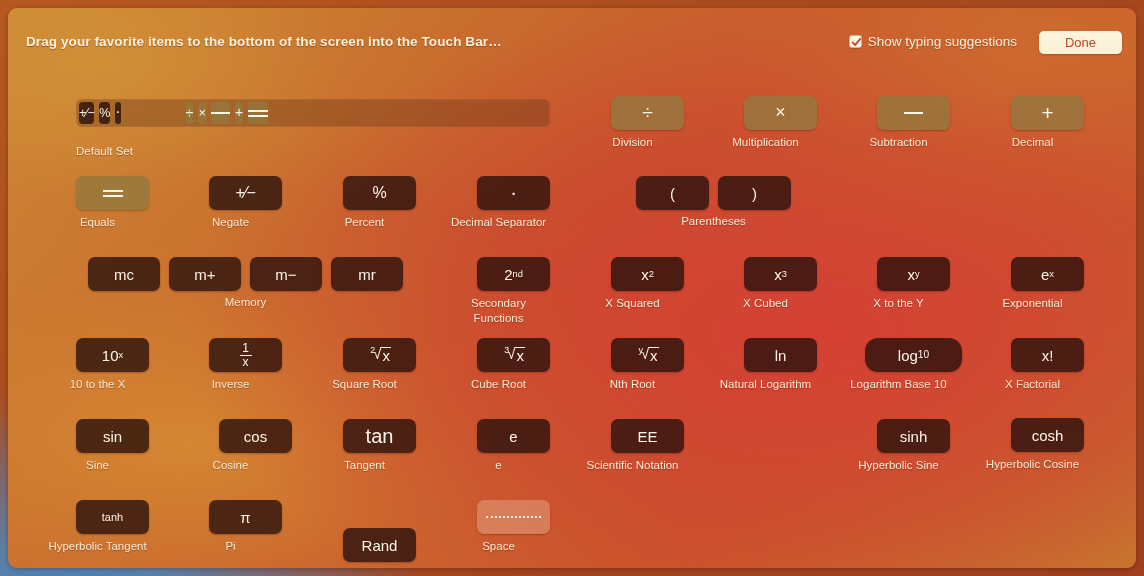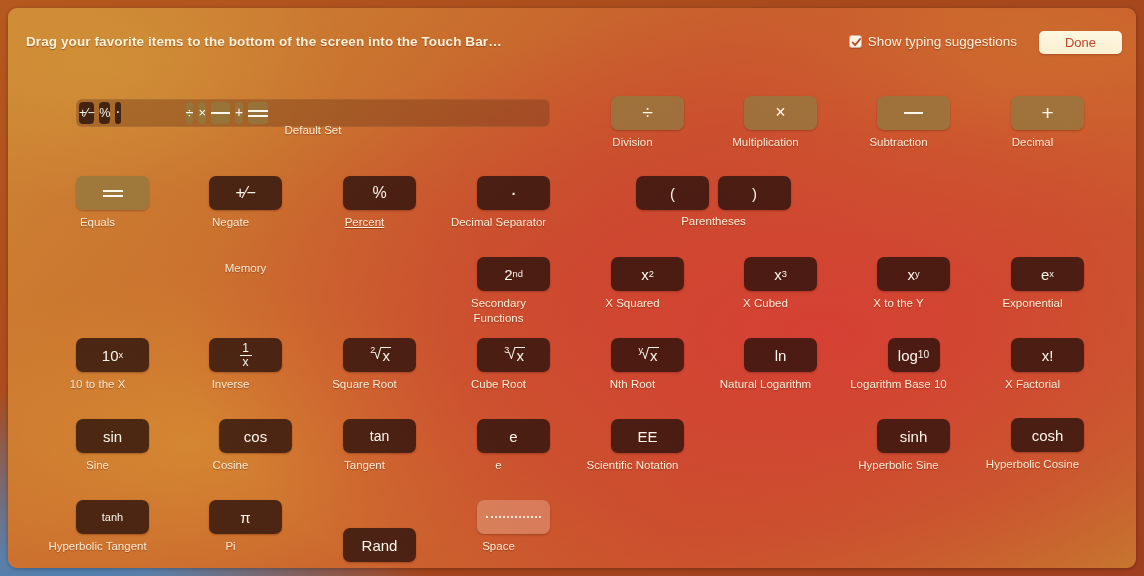--- a/index.html
+++ b/index.html
@@ -162,23 +162,22 @@
   }
   #default-set-inner .key {
     height: 22px;
     border-radius: 4px;
     font-size: 12.5px;
     box-shadow: none;
   }
   #default-set-caption {
     position: absolute;
     left: 68px;
-    top: 116px;
+    top: 137px;
     width: 474px;
-    text-align: center;
     font-size: 11.5px;
     color: #fcecd4;
     text-shadow: 0 1px 1px rgba(90,25,10,0.42);
   }
 
   
   .group { position: absolute; }
   .group-keys { display: flex; gap: 9px; }
   .group-caption {
     margin-top: 5px;
@@ -290,21 +289,21 @@
           <div class="caption" style="width: 133px; margin-left: -30px;">Equals</div>
         </div>
         <div class="item" style="left: 201px; top: 168px; width: 73px;">
           <div class="key dark" style="width: 73px; height: 34px; font-size: 16px;">
             <span style="letter-spacing:-0.5px">+⁄−</span>
           </div>
           <div class="caption" style="width: 133px; margin-left: -30px;">Negate</div>
         </div>
         <div class="item" style="left: 335px; top: 168px; width: 73px;">
           <div class="key dark" style="width: 73px; height: 34px; font-size: 16px;">%</div>
-          <div class="caption" style="width: 133px; margin-left: -30px; text-decoration: underline;">Percent</div>
+          <div class="caption" style="width: 133px; margin-left: -30px;">Percent</div>
         </div>
         <div class="item" style="left: 469px; top: 168px; width: 73px;">
           <div class="key dark" style="width: 73px; height: 34px; font-size: 16px;">
             <span style="font-size:1.25em;position:relative;top:-1px">·</span>
           </div>
           <div class="caption" style="width: 133px; margin-left: -30px;">Decimal Separator</div>
         </div>
         <div class="item" style="left: 469px; top: 249px; width: 73px;">
           <div class="key dark" style="width: 73px; height: 34px; font-size: 15px;">2<span class="sup">nd</span></div>
           <div class="caption" style="width: 133px; margin-left: -30px;">Secondary
@@ -367,37 +366,37 @@
               <span style="border-top:1.2px solid #fdf6ea;padding:0 1px 0 1px">x</span>
             </span>
           </div>
           <div class="caption" style="width: 133px; margin-left: -30px;">Nth Root</div>
         </div>
         <div class="item" style="left: 736px; top: 330px; width: 73px;">
           <div class="key dark" style="width: 73px; height: 34px; font-size: 15px;">ln</div>
           <div class="caption" style="width: 133px; margin-left: -30px;">Natural Logarithm</div>
         </div>
         <div class="item" style="left: 869px; top: 330px; width: 73px;">
-          <div class="key dark" style="width: 52px; height: 34px; font-size: 15px;">log<span style="font-size:0.68em;vertical-align:sub;line-height:0">10</span></div>
+          <div class="key dark" style="width: 97px; height: 34px; font-size: 15px; border-radius: 13px;">log<span style="font-size:0.68em;vertical-align:sub;line-height:0">10</span></div>
           <div class="caption" style="width: 133px; margin-left: -30px;">Logarithm Base 10</div>
         </div>
         <div class="item" style="left: 1003px; top: 330px; width: 73px;">
           <div class="key dark" style="width: 73px; height: 34px; font-size: 15px;">x!</div>
           <div class="caption" style="width: 133px; margin-left: -30px;">X Factorial</div>
         </div>
         <div class="item" style="left: 68px; top: 411px; width: 73px;">
           <div class="key dark" style="width: 73px; height: 34px; font-size: 15px;">sin</div>
           <div class="caption" style="width: 133px; margin-left: -30px;">Sine</div>
         </div>
         <div class="item" style="left: 201px; top: 411px; width: 73px;">
           <div class="key dark" style="width: 73px; height: 34px; font-size: 15px; margin-left: 20px;">cos</div>
           <div class="caption" style="width: 133px; margin-left: -30px;">Cosine</div>
         </div>
         <div class="item" style="left: 335px; top: 411px; width: 73px;">
-          <div class="key dark" style="width: 73px; height: 34px; font-size: 14px;">tan</div>
+          <div class="key dark" style="width: 73px; height: 34px; font-size: 20px;">tan</div>
           <div class="caption" style="width: 133px; margin-left: -30px;">Tangent</div>
         </div>
         <div class="item" style="left: 469px; top: 411px; width: 73px;">
           <div class="key dark" style="width: 73px; height: 34px; font-size: 15px;">e</div>
           <div class="caption" style="width: 133px; margin-left: -30px;">e</div>
         </div>
         <div class="item" style="left: 603px; top: 411px; width: 73px;">
           <div class="key dark" style="width: 73px; height: 34px; font-size: 15px;">EE</div>
           <div class="caption" style="width: 133px; margin-left: -30px;">Scientific Notation</div>
         </div>
@@ -428,18 +427,24 @@
           <div class="caption" style="width: 133px; margin-left: -30px;">Space</div>
         </div>
         <div class="group" style="left: 628px; top: 168px; width: 155px;">
           <div class="group-keys">
             <div class="key dark" style="width: 73px; height: 34px;">(</div>
             <div class="key dark" style="width: 73px; height: 34px;">)</div>
           </div>
           <div class="group-caption">Parentheses</div>
         </div>
         <div class="group" style="left: 80px; top: 249px; width: 315px;">
+          <div class="group-keys">
+            <div class="key dark" style="width: 72px; height: 34px;">mc</div>
+            <div class="key dark" style="width: 72px; height: 34px;">m+</div>
+            <div class="key dark" style="width: 72px; height: 34px;">m−</div>
+            <div class="key dark" style="width: 72px; height: 34px;">mr</div>
+          </div>
           <div class="group-caption">Memory</div>
         </div>
       </div>
 
   </div>
 </div>
 
 </body></html>

